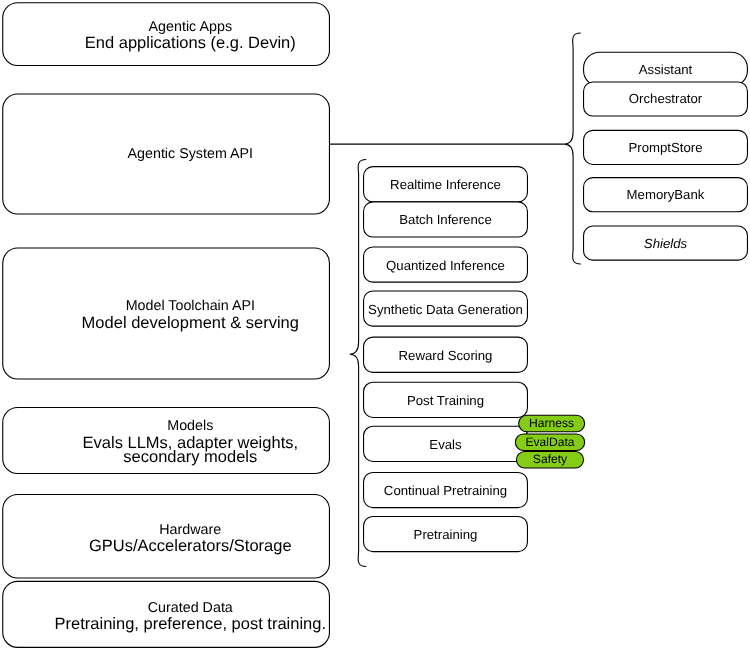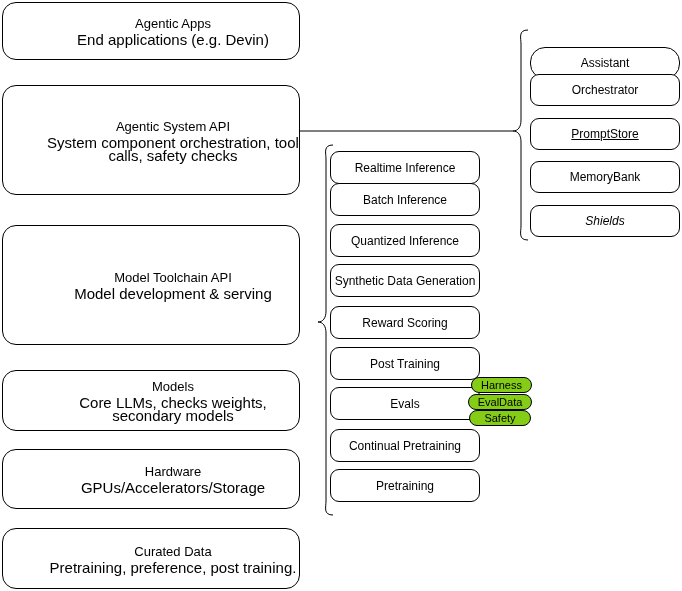--- a/index.html
+++ b/index.html
@@ -130,34 +130,33 @@
              C 326,507 323,515 333,515"></path>
   </svg>
 
   <div class="box layer-box" style="top:2px;height:58px;">
     <div class="layer-title">Agentic Apps</div>
     <div class="layer-sub">End applications (e.g. Devin)</div>
   </div>
 
   <div class="box layer-box" style="top:85px;height:110px;">
     <div class="layer-title">Agentic System API</div>
-    <div class="layer-sub">System component orchestration, tool calls, safety checks</div>
   </div>
 
   <div class="box layer-box" style="top:225px;height:120px;">
     <div class="layer-title">Model Toolchain API</div>
     <div class="layer-sub">Model development &amp; serving</div>
   </div>
 
   <div class="box layer-box" style="top:370px;height:61px;">
     <div class="layer-title">Models</div>
-    <div class="layer-sub">Core LLMs, checks weights, secondary models</div>
-  </div>
-
-  <div class="box layer-box" style="top:449px;height:60px;">
+    <div class="layer-sub">Evals LLMs, adapter weights, secondary models</div>
+  </div>
+
+  <div class="box layer-box" style="top:449px;height:77px;">
     <div class="layer-title">Hardware</div>
     <div class="layer-sub">GPUs/Accelerators/Storage</div>
   </div>
 
   <div class="box layer-box" style="top:528px;height:61px;">
     <div class="layer-title">Curated Data</div>
     <div class="layer-sub">Pretraining, preference, post training.</div>
   </div>
 
   <div class="box cap-box cap-mid" style="top:151px;">
@@ -197,21 +196,21 @@
   <div class="pill" style="left:469px;top:410px;width:62px;">
     <span>Safety</span>
   </div>
 
   <div class="box cap-box cap-right" style="top:47px;border-radius:15px;">
     <span>Assistant</span>
   </div>
   <div class="box cap-box cap-right" style="top:74px;">
     <span>Orchestrator</span>
   </div>
-  <div class="box cap-box cap-right" style="top:118px;text-decoration:underline;">
+  <div class="box cap-box cap-right" style="top:118px;">
     <span>PromptStore</span>
   </div>
   <div class="box cap-box cap-right" style="top:161px;">
     <span>MemoryBank</span>
   </div>
   <div class="box cap-box cap-right" style="top:205px;font-style:italic;">
     <span>Shields</span>
   </div>
 
 </div>

